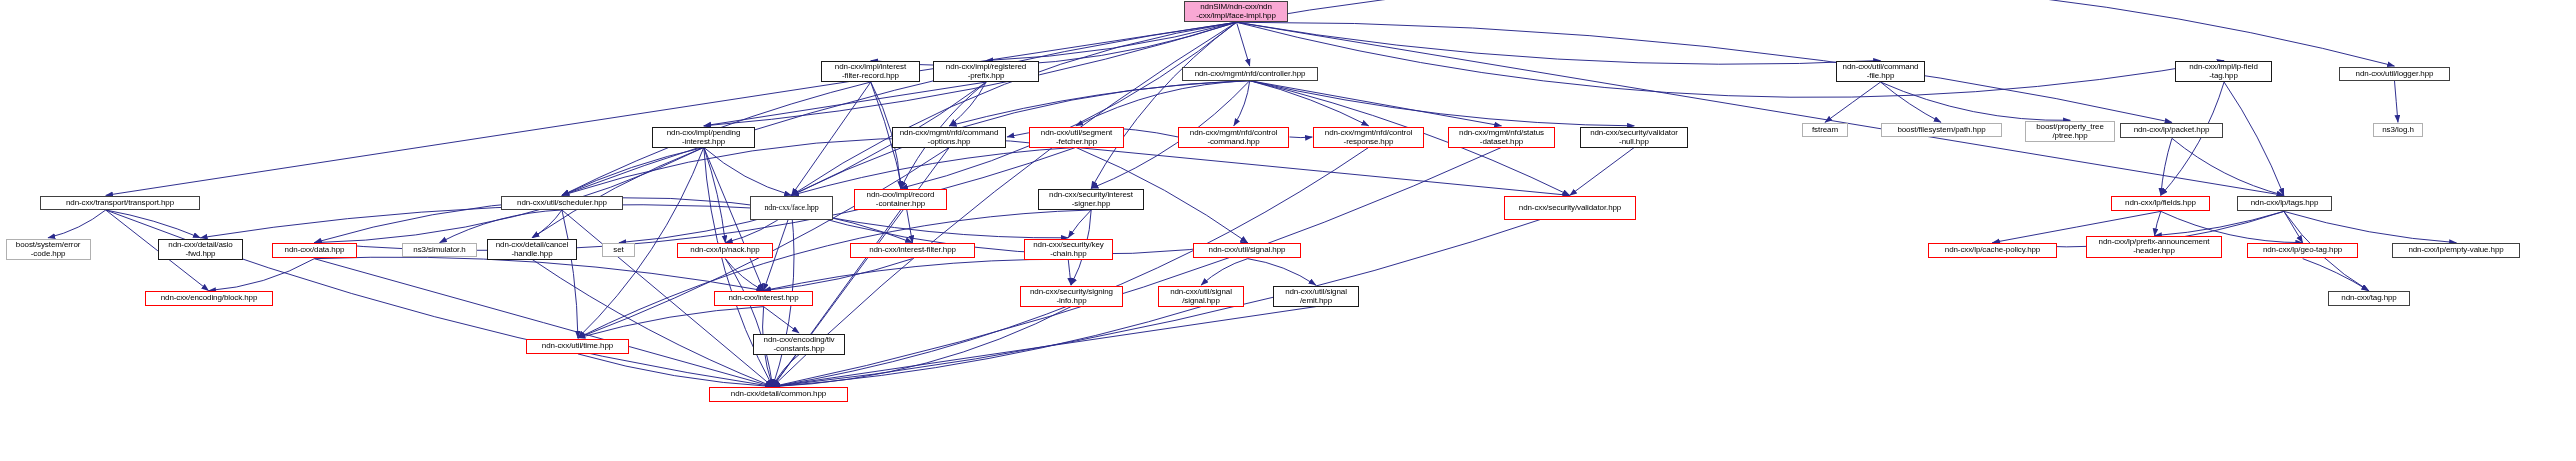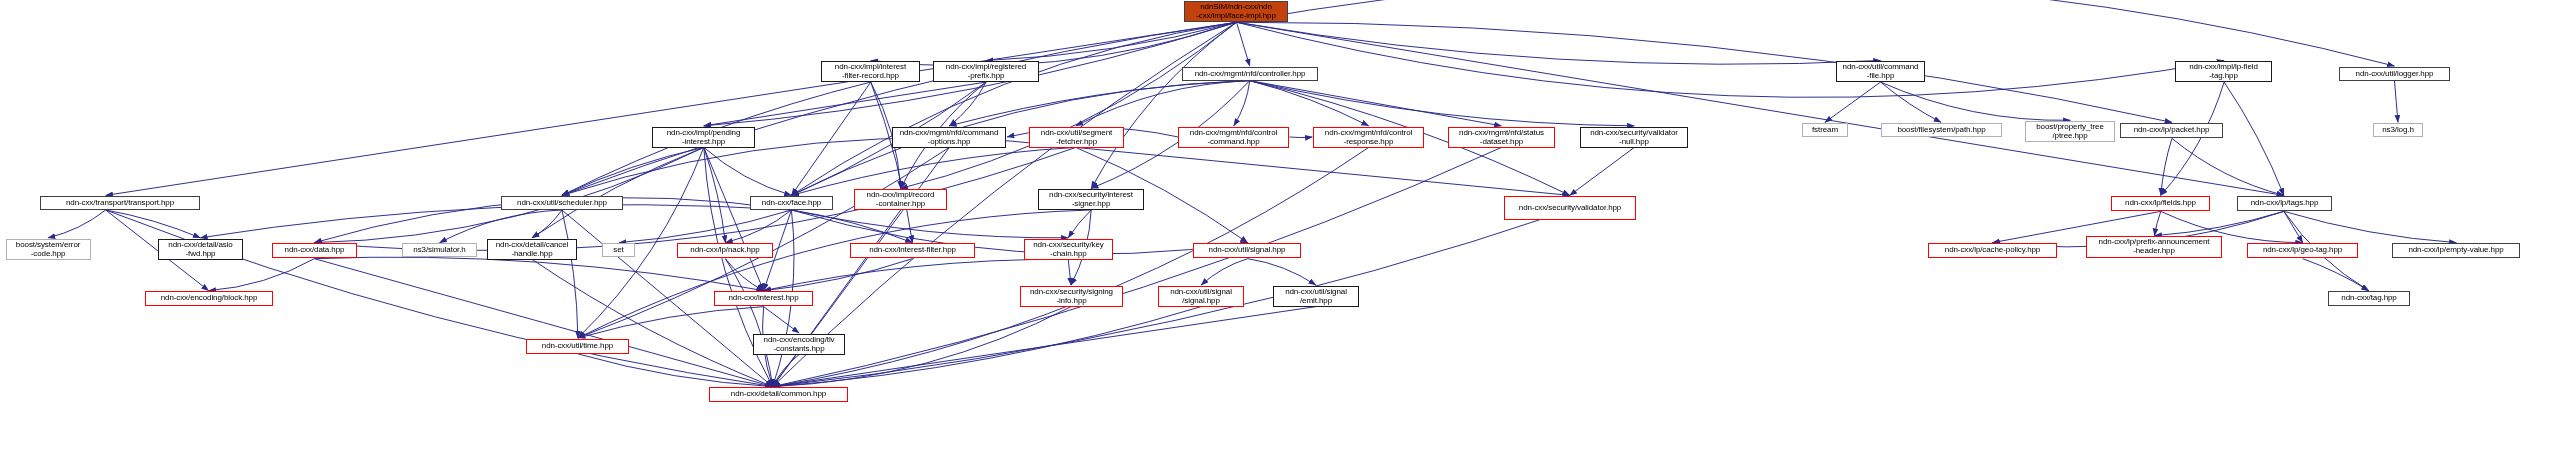--- a/index.html
+++ b/index.html
@@ -2,21 +2,21 @@
 <html style="font-size:11px"><head>
 <meta charset="utf-8">
 <style>
   html,body{margin:0;padding:0;background:#ffffff;}
   body{font-family:"Liberation Sans","DejaVu Sans",sans-serif;}
   #canvas{position:relative;width:2576px;height:461px;background:#ffffff;overflow:hidden;}
   #edges{position:absolute;left:0;top:0;width:2576px;height:461px;pointer-events:none;}
   .node{position:absolute;box-sizing:border-box;display:flex;align-items:center;justify-content:center;
         text-align:center;line-height:1.12;color:#000000;background:#ffffff;
         font-size:8px;letter-spacing:-0.1px;white-space:pre-line;padding:0.7px 2.1px;}
-  .node.n-root{background:#c2410c;border:0.7px solid #404040;font-size:8px;}
+  .node.n-root{background:#f9a8d4;border:0.7px solid #404040;font-size:8px;}
   .node.n-black{border:0.7px solid #1a1a1a;}
   .node.n-red{border:0.7px solid #ff0000;}
   .node.n-grey{border:0.7px solid #b0b0b0;}
   .node.n-dark{border:1.4px solid #404040;}
 </style>
 </head>
 <body>
 
 <div id="canvas">
   <svg id="edges" viewBox="0 0 3704 663" preserveAspectRatio="none">
@@ -166,21 +166,21 @@
       <div class="node n-black" style="left: 1580px; top: 127px; width: 108px; height: 21px;">ndn-cxx/security/validator
 -null.hpp</div>
       <div class="node n-grey" style="left: 1802px; top: 123px; width: 46px; height: 14px;">fstream</div>
       <div class="node n-grey" style="left: 1881px; top: 123px; width: 121px; height: 14px;">boost/filesystem/path.hpp</div>
       <div class="node n-grey" style="left: 2025px; top: 121px; width: 90px; height: 21px;">boost/property_tree
 /ptree.hpp</div>
       <div class="node n-dark" style="left: 2120px; top: 123px; width: 103px; height: 15.3px;">ndn-cxx/lp/packet.hpp</div>
       <div class="node n-grey" style="left: 2373px; top: 123px; width: 50px; height: 14px;">ns3/log.h</div>
       <div class="node n-dark" style="left: 40px; top: 196px; width: 160px; height: 14px;">ndn-cxx/transport/transport.hpp</div>
       <div class="node n-dark" style="left: 501px; top: 196px; width: 122px; height: 14px;">ndn-cxx/util/scheduler.hpp</div>
-      <div class="node n-dark" style="left: 750px; top: 196px; width: 83px; height: 14px;">ndn-cxx/face.hpp</div>
+      <div class="node n-dark" style="left: 750px; top: 196px; width: 83px; height: 24px; font-family: Liberation Serif, serif;">ndn-cxx/face.hpp</div>
       <div class="node n-red" style="left: 854px; top: 189px; width: 93px; height: 21px;">ndn-cxx/impl/record
 -container.hpp</div>
       <div class="node n-black" style="left: 1038px; top: 189px; width: 106px; height: 21px;">ndn-cxx/security/interest
 -signer.hpp</div>
       <div class="node n-red" style="left: 1504px; top: 196px; width: 132px; height: 24px;">ndn-cxx/security/validator.hpp</div>
       <div class="node n-red" style="left: 2111px; top: 196px; width: 99px; height: 15.3px;">ndn-cxx/lp/fields.hpp</div>
       <div class="node n-dark" style="left: 2237px; top: 196px; width: 95px; height: 15.3px;">ndn-cxx/lp/tags.hpp</div>
       <div class="node n-grey" style="left: 5.6px; top: 239px; width: 85px; height: 21px;">boost/system/error
 -code.hpp</div>
       <div class="node n-black" style="left: 158px; top: 239px; width: 85px; height: 21px;">ndn-cxx/detail/asio

